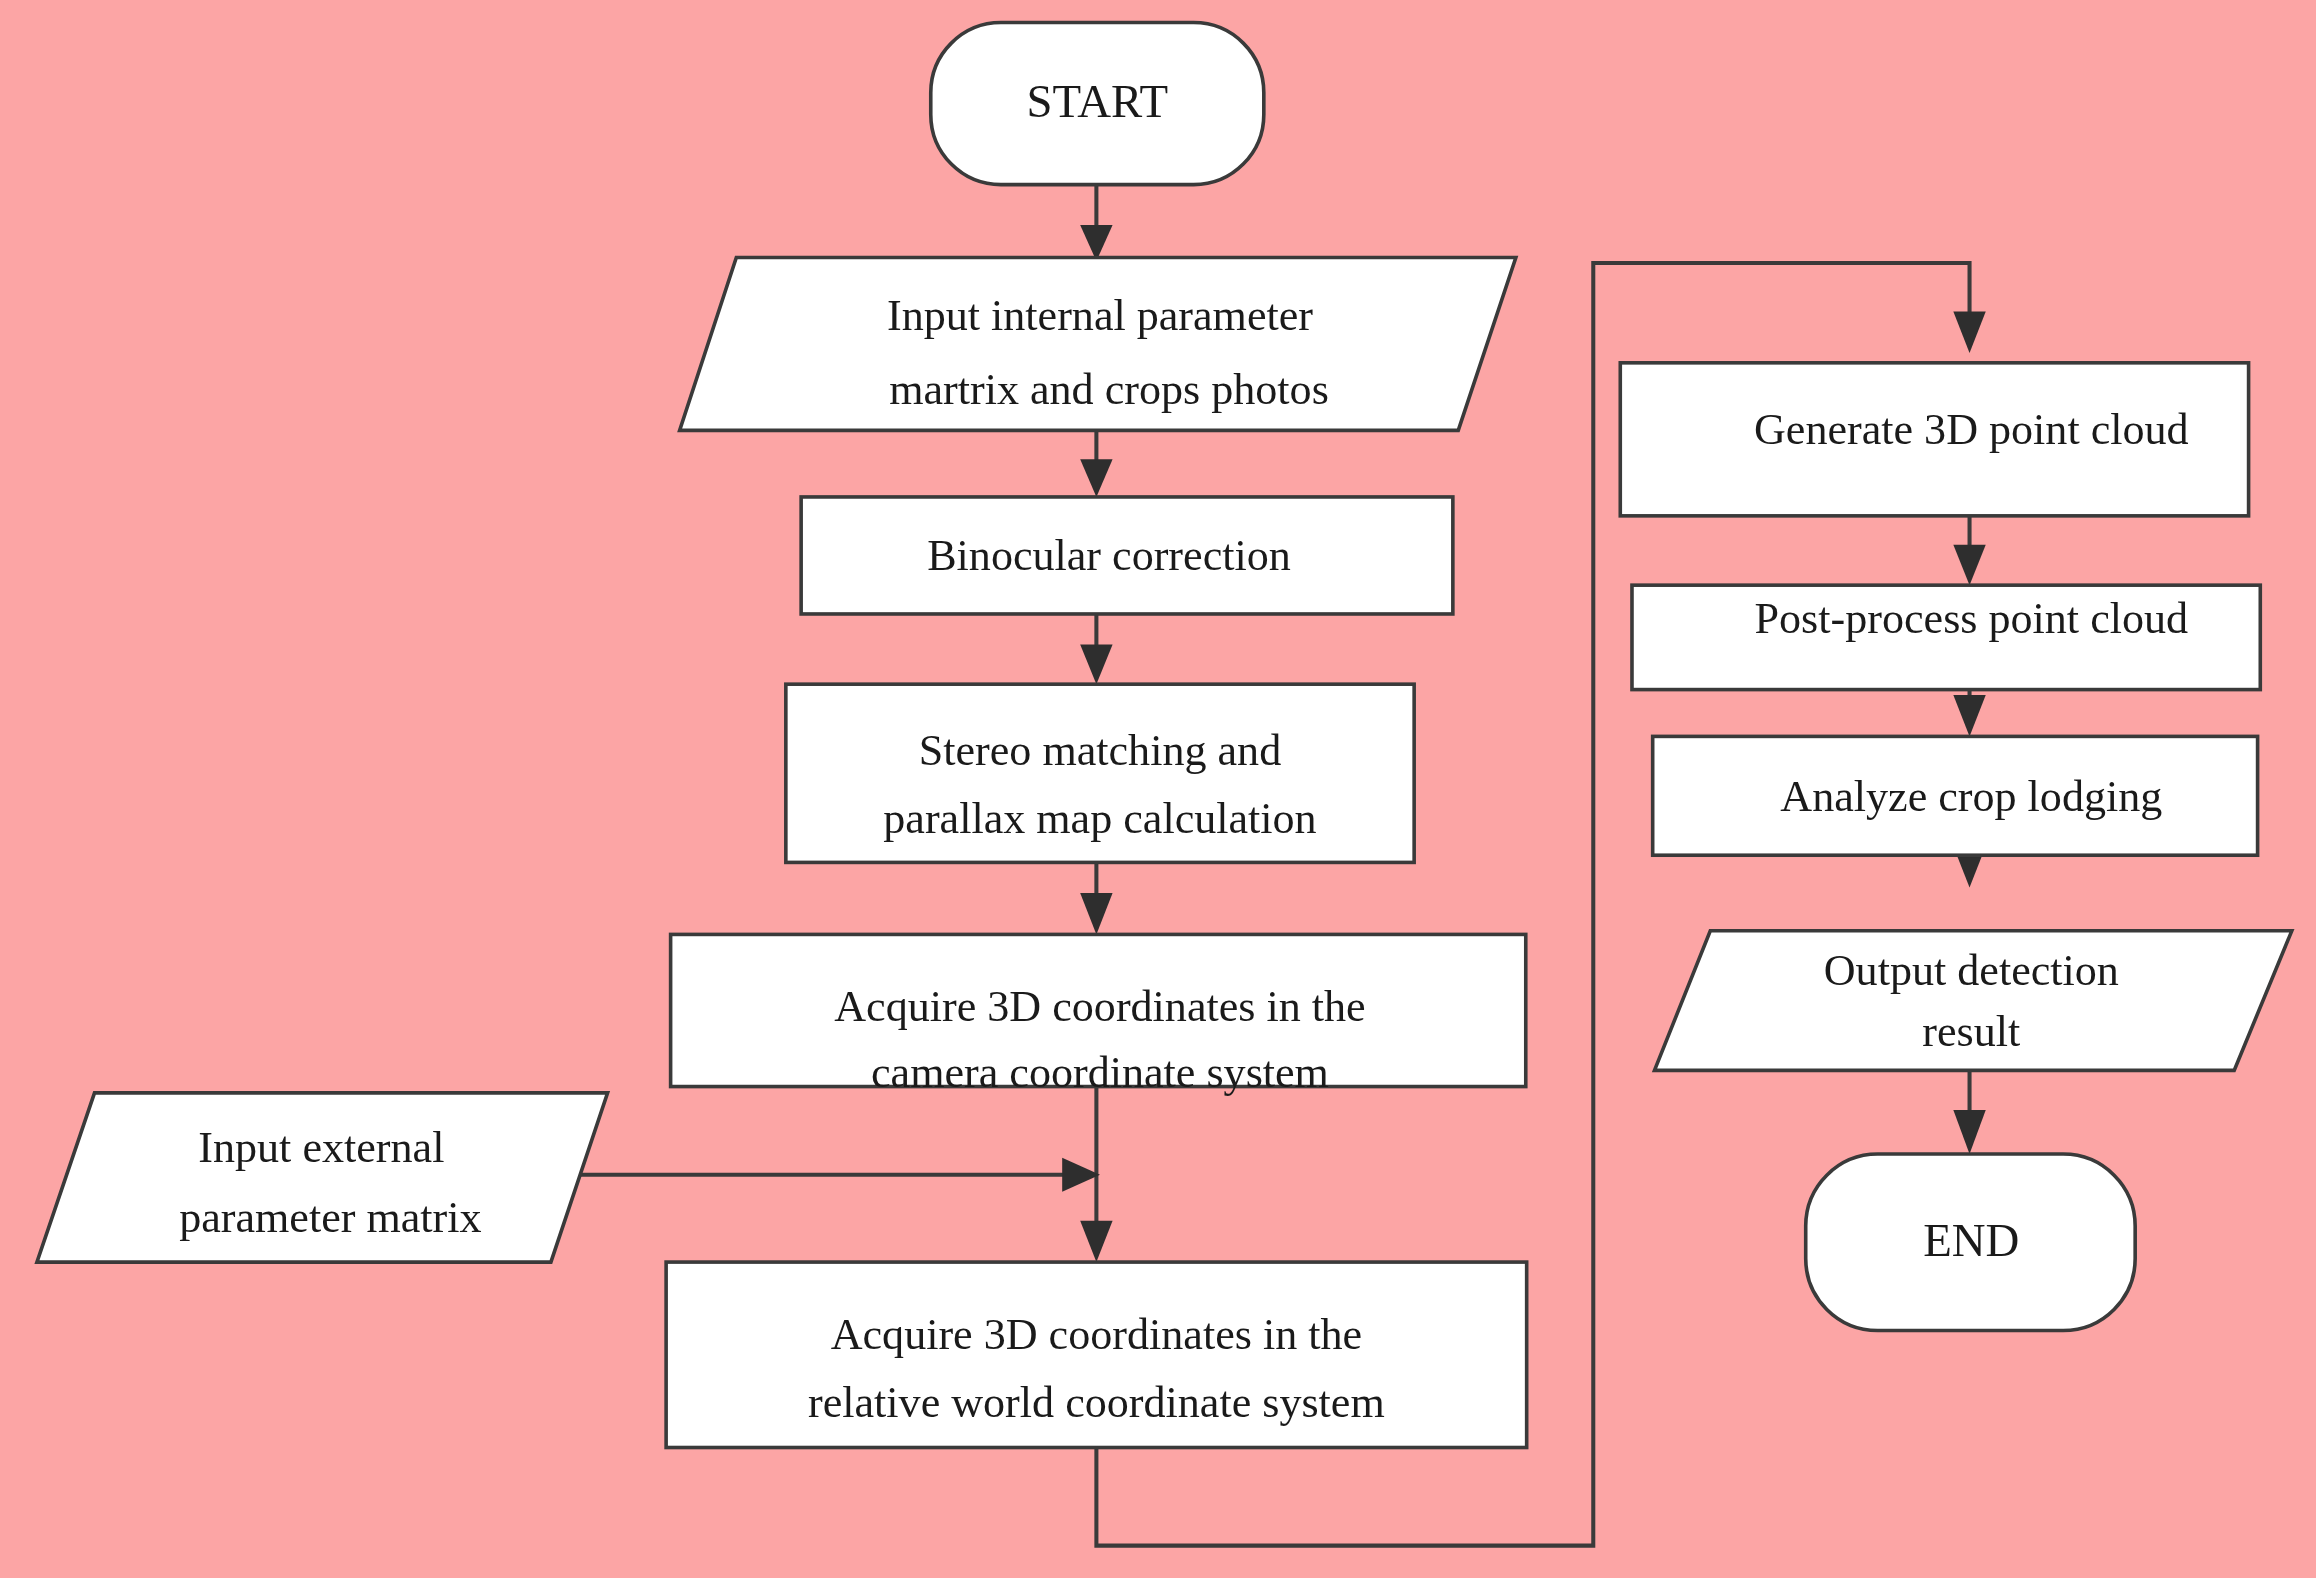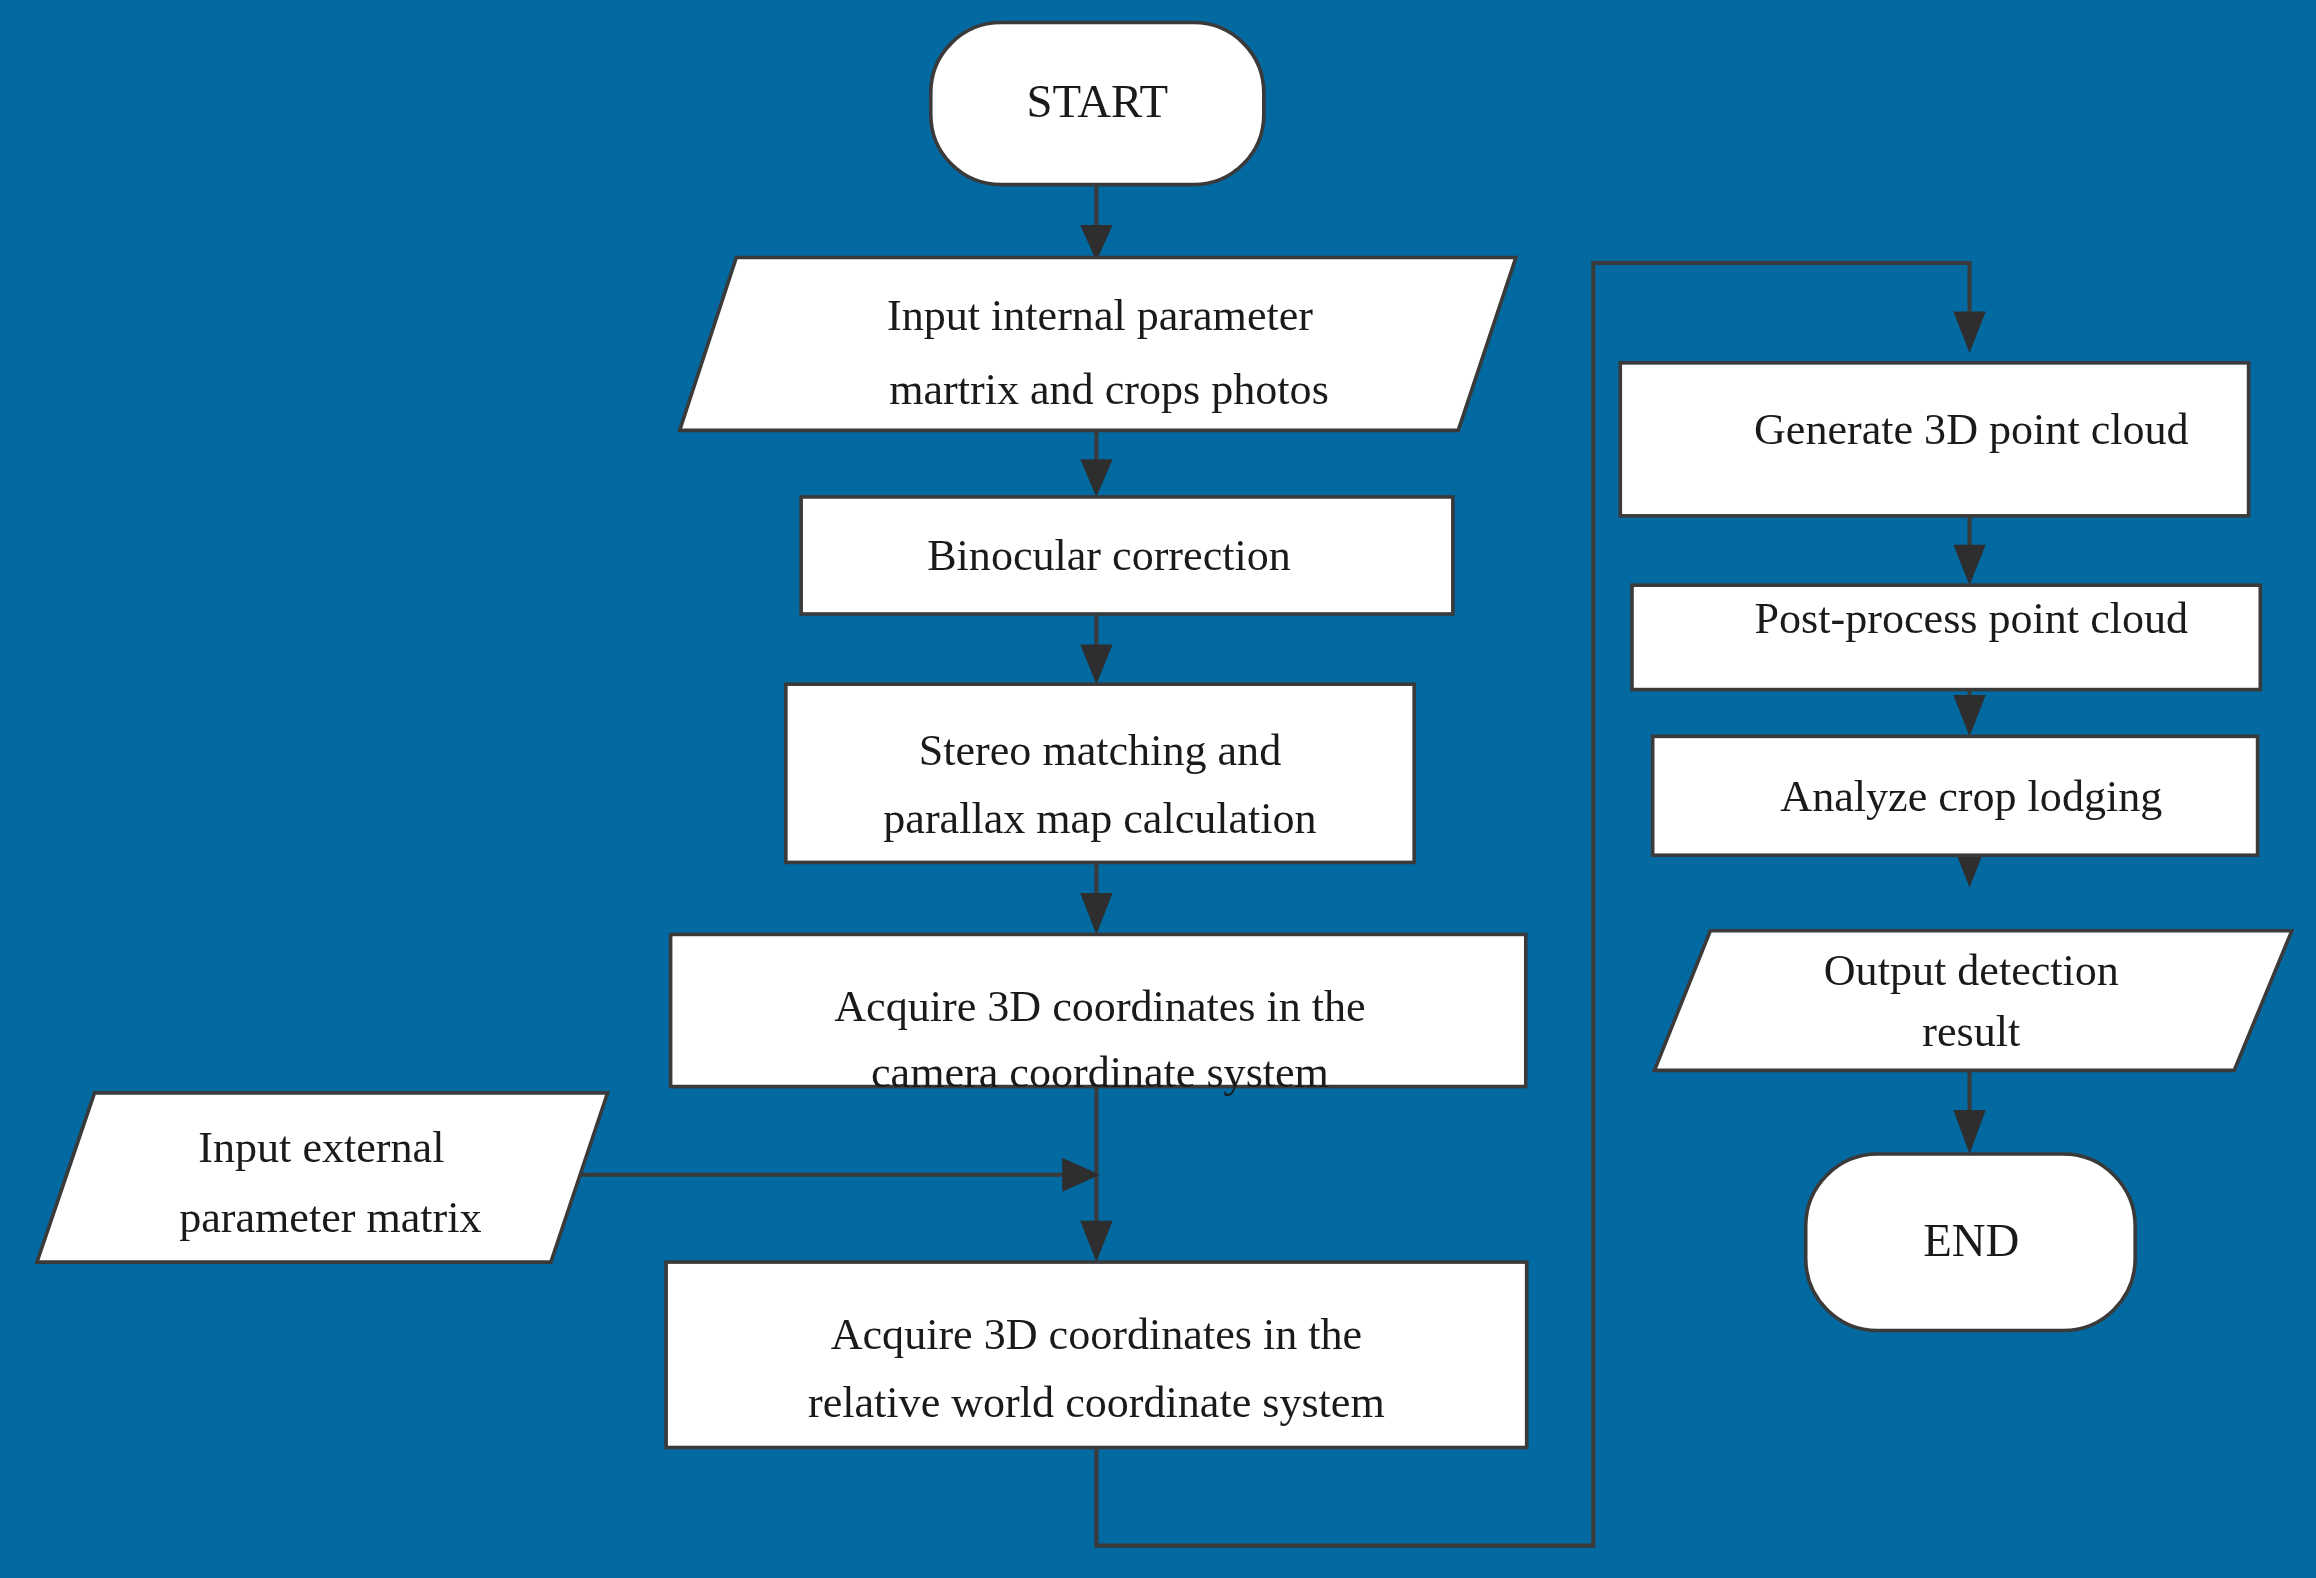--- a/index.html
+++ b/index.html
@@ -10,21 +10,21 @@
   body {
     width: 2317px;
     height: 1579px;
     font-family: "Liberation Serif", "DejaVu Serif", serif;
     overflow: hidden;
   }
   #flowchart-root {
     position: relative;
     width: 2317px;
     height: 1579px;
-    background: #0369a1;
+    background: #fca5a5;
   }
   svg#flow-svg {
     position: absolute;
     top: 0;
     left: 0;
     width: 2317px;
     height: 1579px;
     display: block;
   }
   .node-shape {

